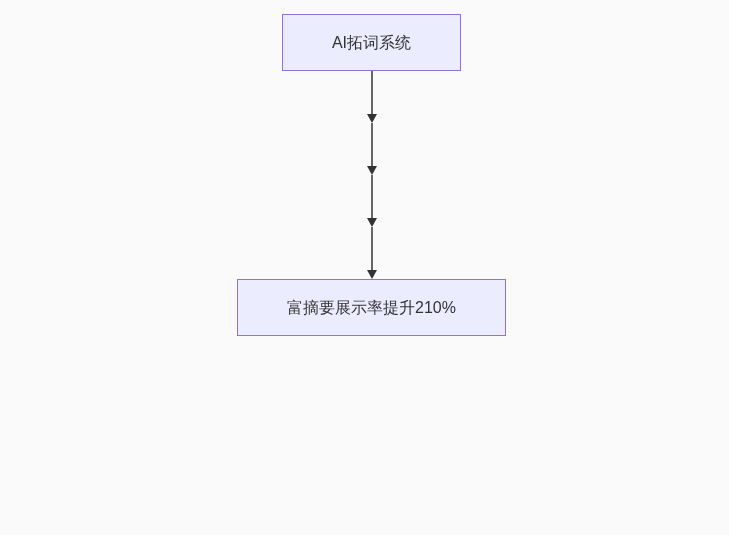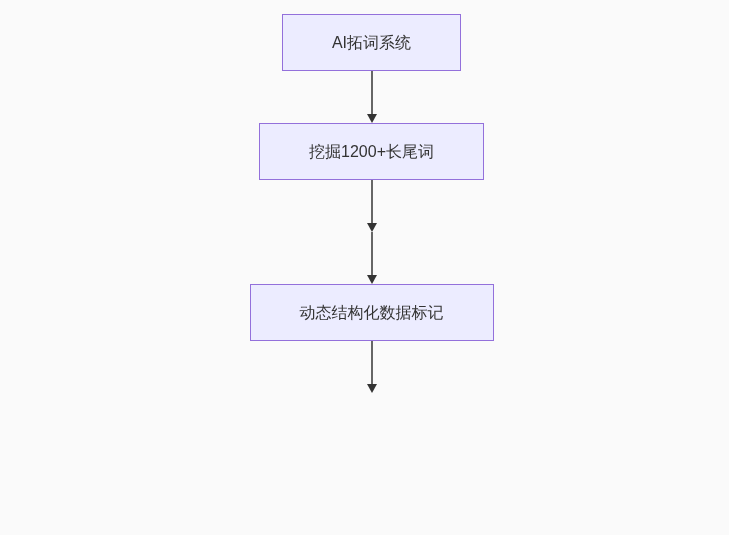--- a/index.html
+++ b/index.html
@@ -66,35 +66,34 @@
 <div class="canvas" style="--bg: #FAFAFA; --node-fill: #ECECFF; --node-border: #9370DB; --text: #333333; --edge-line: #666666; --edge-head: #333333;">
   <div class="flow">
 
     <div class="node">AI拓词系统</div>
 
     <div class="arrow">
       <div class="line"></div>
       <div class="head"></div>
     </div>
 
-    <div class="node">挖掘1200+长尾词</div>
 
     <div class="arrow">
       <div class="line"></div>
       <div class="head"></div>
     </div>
 
 
     <div class="arrow">
       <div class="line"></div>
       <div class="head"></div>
     </div>
 
-    <div class="node">动态结构化数据标记</div>
 
     <div class="arrow">
       <div class="line"></div>
       <div class="head"></div>
     </div>
 
+    <div class="node">富摘要展示率提升210%</div>
 
   </div>
 </div>
 
 </body></html>

